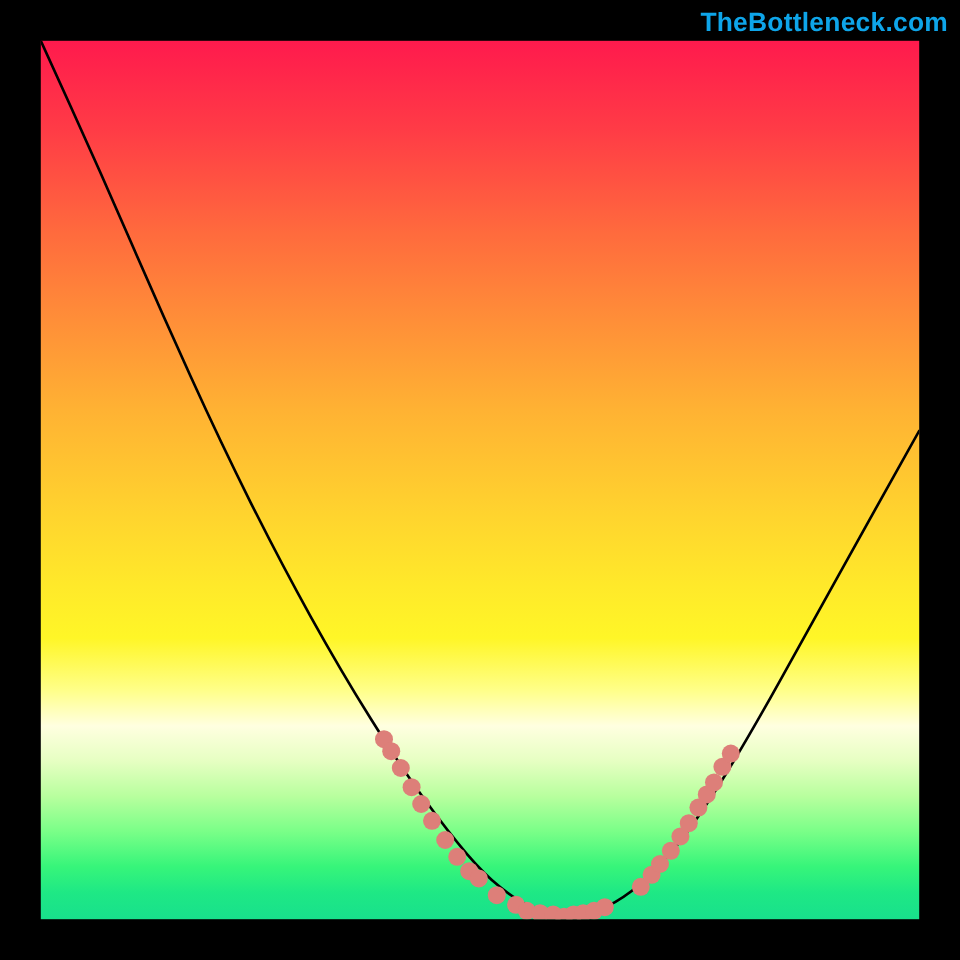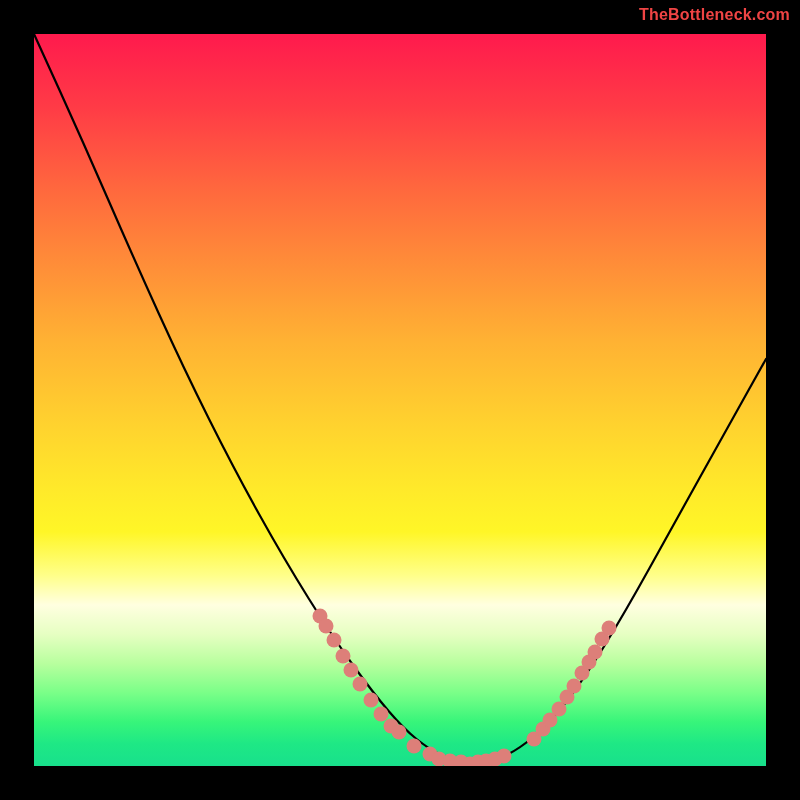--- a/index.html
+++ b/index.html
@@ -33,22 +33,22 @@
       #7aff88 90%,
       #37f57a 94%,
       #1ee885 97%,
       #18e08c 100%
     );
   }
   .watermark {
     position: absolute;
     top: 6px;
     right: 10px;
-    color: #ef4444;
-    font-size: 16px;
+    color: #0ea5e9;
+    font-size: 22px;
     font-weight: 600;
     letter-spacing: 0.2px;
     user-select: none;
   }
   svg.curves {
     position: absolute;
     left: 0;
     top: 0;
     width: 732px;
     height: 732px;

